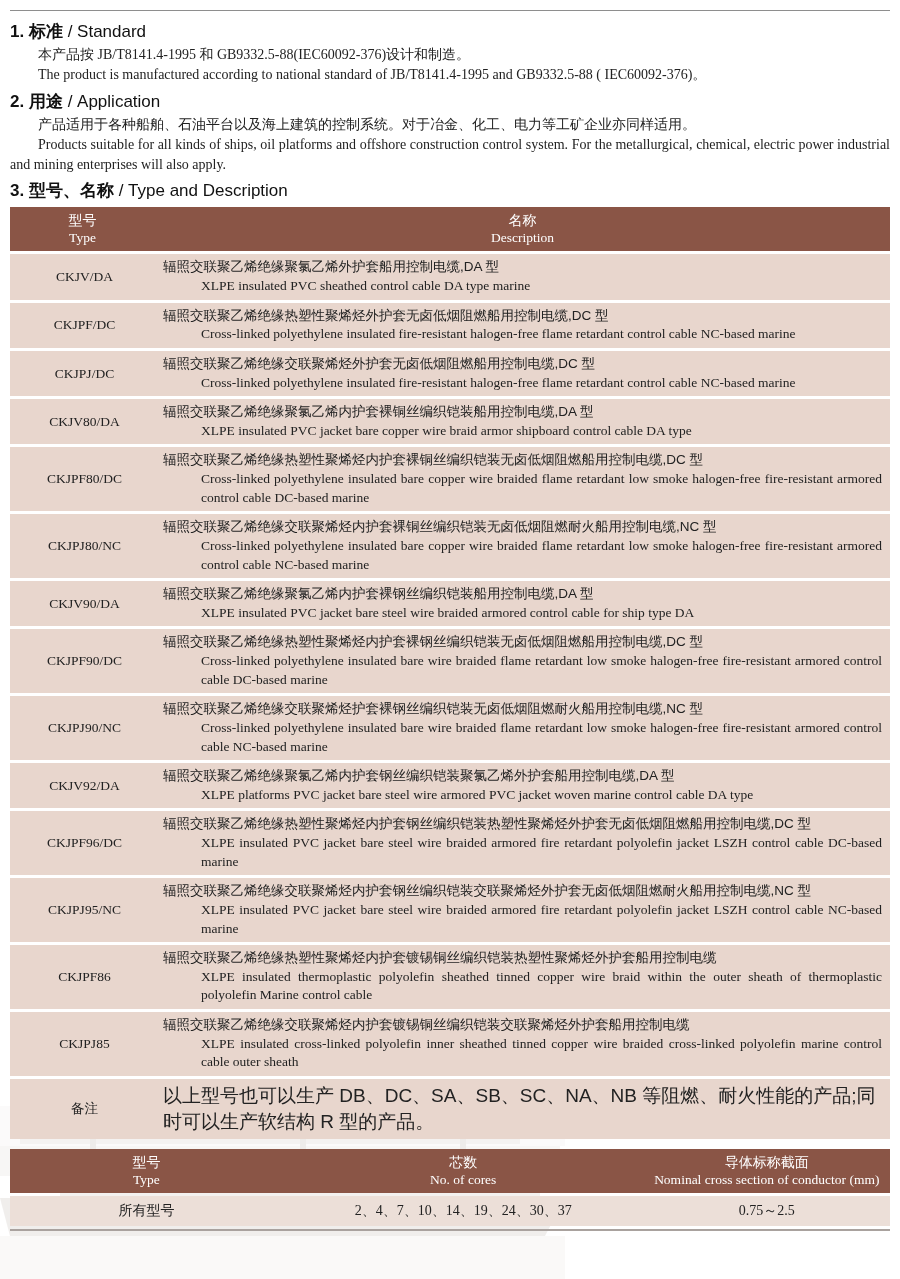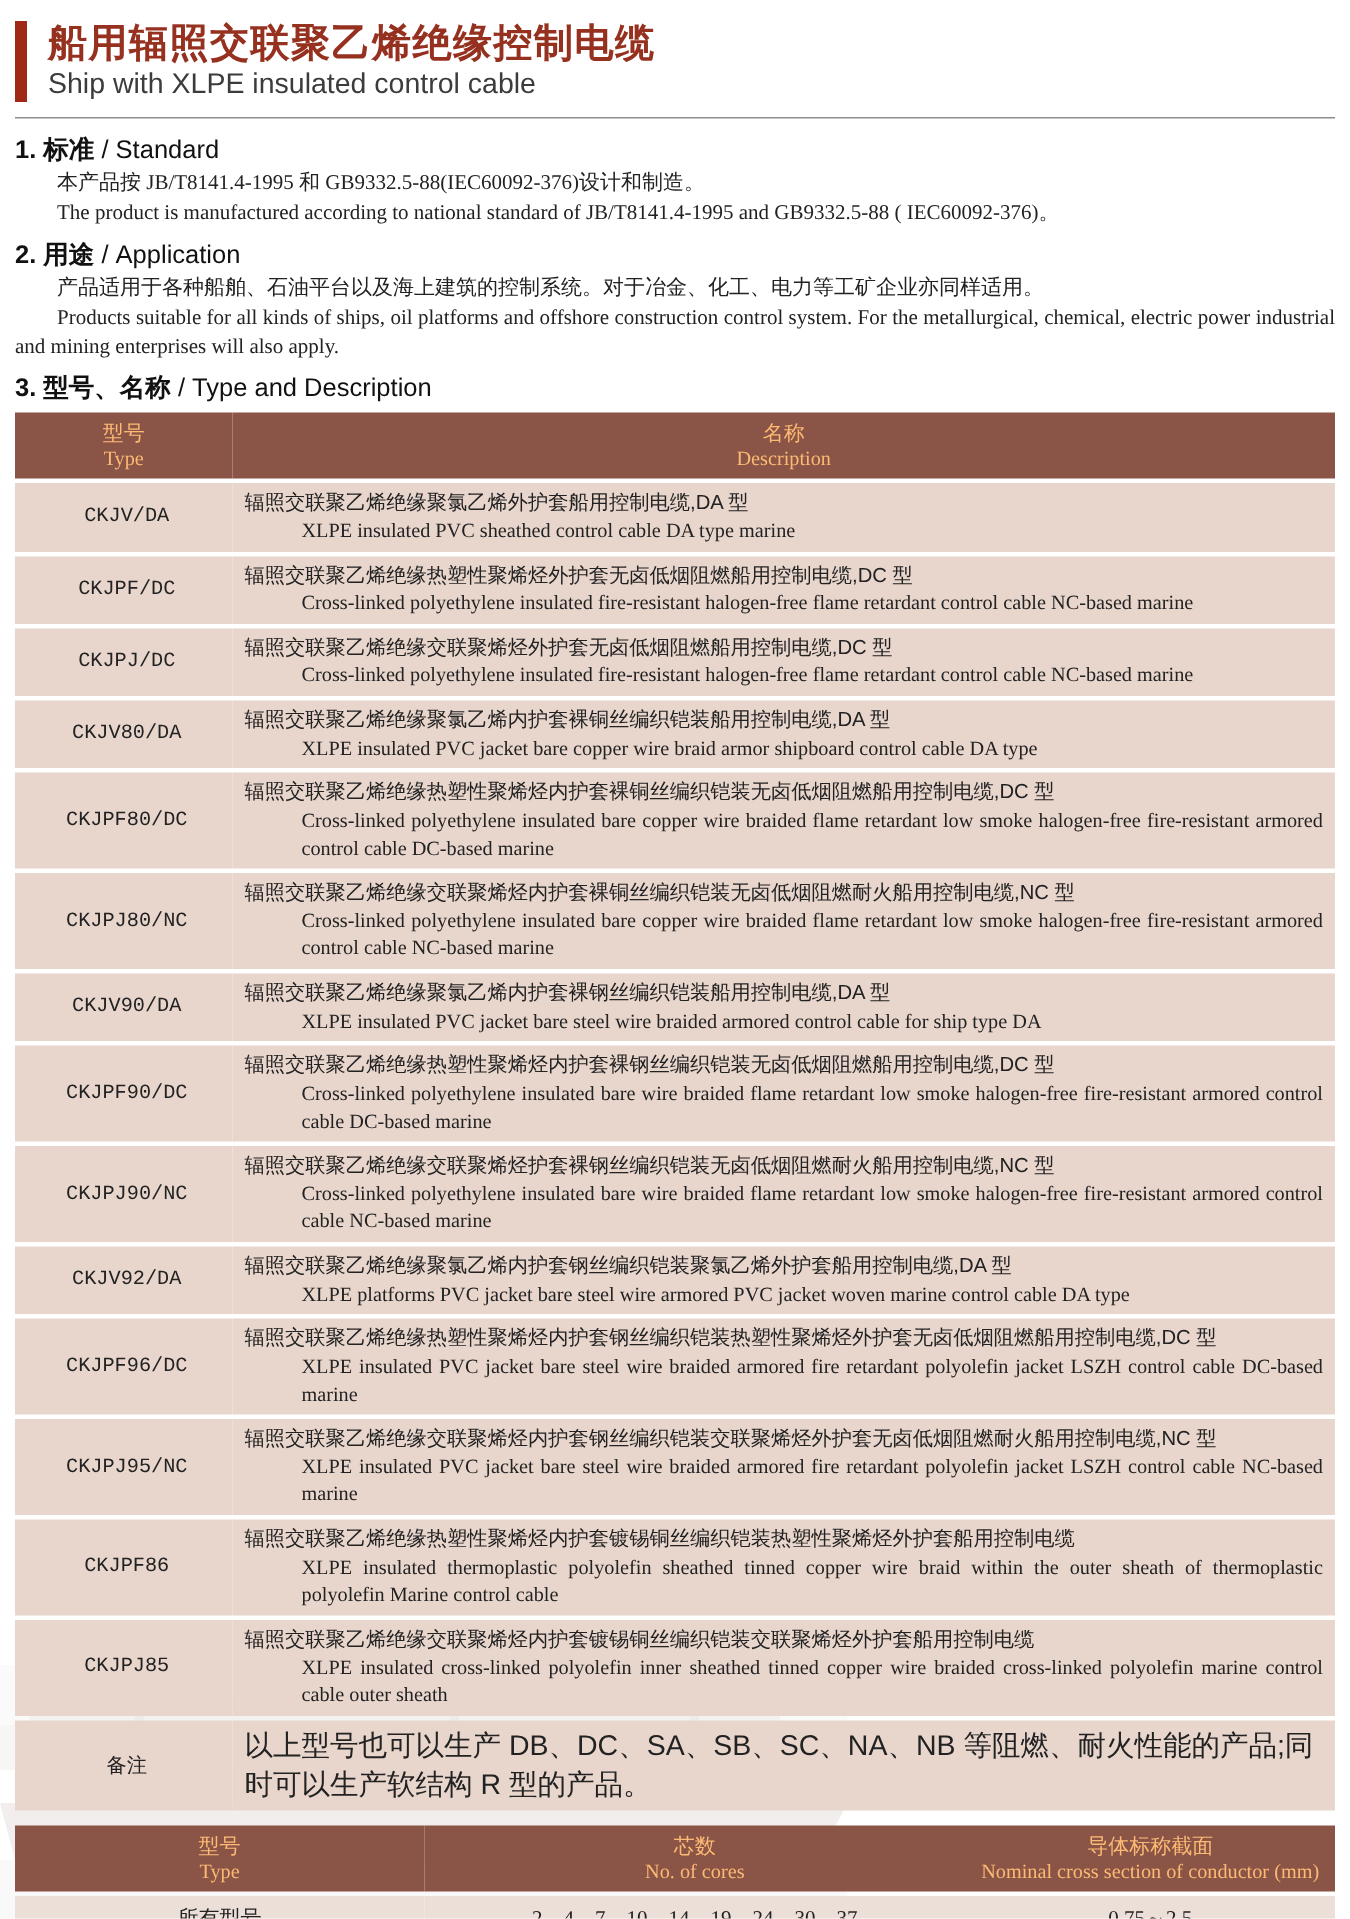--- a/index.html
+++ b/index.html
@@ -34,28 +34,28 @@
     font-size: 17px; color: #111; font-weight: normal;
   }
   .sec .sec-cn { font-weight: bold; text-align: right; }
   .sec .sec-en { font-weight: normal; }
   .para { margin: 0; font-size: 14px; line-height: 1.42; text-align: justify; }
   .indent { text-indent: 2em; }
 
   
   table { border-collapse: separate; border-spacing: 0 3px; width: 880px; table-layout: fixed; }
   thead th {
-    background: #8a5546; color: #fdba74; font-weight: normal;
+    background: #8a5546; color: #ffffff; font-weight: normal;
     padding: 5px 4px; text-align: center; vertical-align: middle;
   }
   .th-cn { display: block; font-size: 14px; font-family: "Liberation Sans", sans-serif; }
   .th-en { display: block; font-size: 13.5px; font-family: "Liberation Serif", serif; }
   tbody td { background: #e8d6cd; padding: 4px 8px; vertical-align: middle; }
   .type-col { width: 145px; }
-  .type-cell { text-align: center; font-size: 13.5px; font-family: Liberation Mono, monospace; padding-left: 12px; }
+  .type-cell { text-align: center; font-size: 13.5px; font-family: Liberation Serif, serif; padding-left: 12px; }
   .desc-cn { font-size: 13.5px; line-height: 1.38; font-family: "Liberation Sans", sans-serif; }
   .desc-en { font-size: 13.5px; line-height: 1.38; font-family: Liberation Serif, serif; text-align: justify; margin-left: 38px; }
   .remark-cell { font-size: 19px; font-family: "Liberation Sans", sans-serif; }
 
   
   .spec-table { margin-top: 4px; border-bottom: 2px solid #a9a29e; }
   .spec-col-1 { width: 31%; } .spec-col-2 { width: 41%; } .spec-col-3 { width: 28%; }
   .spec-table tbody td {
     background: #ecdfd8; text-align: center; font-size: 14px;
     padding: 6px 4px; font-family: "Liberation Serif", serif;
@@ -82,27 +82,20 @@
     <rect x="60" y="70" width="480" height="22" fill="#d8d2cd"></rect>
     <path d="M0 92 L565 92 L545 130 L10 130 Z" fill="#cfc8c2"></path>
     <rect x="0" y="130" width="565" height="53" fill="#efecea"></rect>
     <rect x="90" y="0" width="6" height="70" fill="#c9c2bb"></rect>
     <rect x="300" y="0" width="6" height="70" fill="#c9c2bb"></rect>
     <rect x="460" y="0" width="6" height="70" fill="#c9c2bb"></rect>
   </svg>
 
   <div class="content">
 
-    <div class="doc-header">
-      <div class="red-bar"></div>
-      <div>
-        <div class="title-cn">船用辐照交联聚乙烯绝缘控制电缆</div>
-        <div class="title-en">Ship with XLPE insulated control cable</div>
-      </div>
-    </div>
     <hr class="rule">
 
     <h2 class="sec"><span class="sec-cn">1. 标准</span><span class="sec-en"> / Standard</span></h2>
     <p class="para indent">本产品按 JB/T8141.4-1995 和 GB9332.5-88(IEC60092-376)设计和制造。</p>
     <p class="para indent">The product is manufactured according to national standard of JB/T8141.4-1995 and GB9332.5-88 ( IEC60092-376)。</p>
 
     <h2 class="sec"><span class="sec-cn">2. 用途</span><span class="sec-en"> / Application</span></h2>
     <p class="para indent">产品适用于各种船舶、石油平台以及海上建筑的控制系统。对于冶金、化工、电力等工矿企业亦同样适用。</p>
     <p class="para indent">Products suitable for all kinds of ships, oil platforms and offshore construction control system. For the metallurgical, chemical, electric power industrial and mining enterprises will also apply.</p>
 

